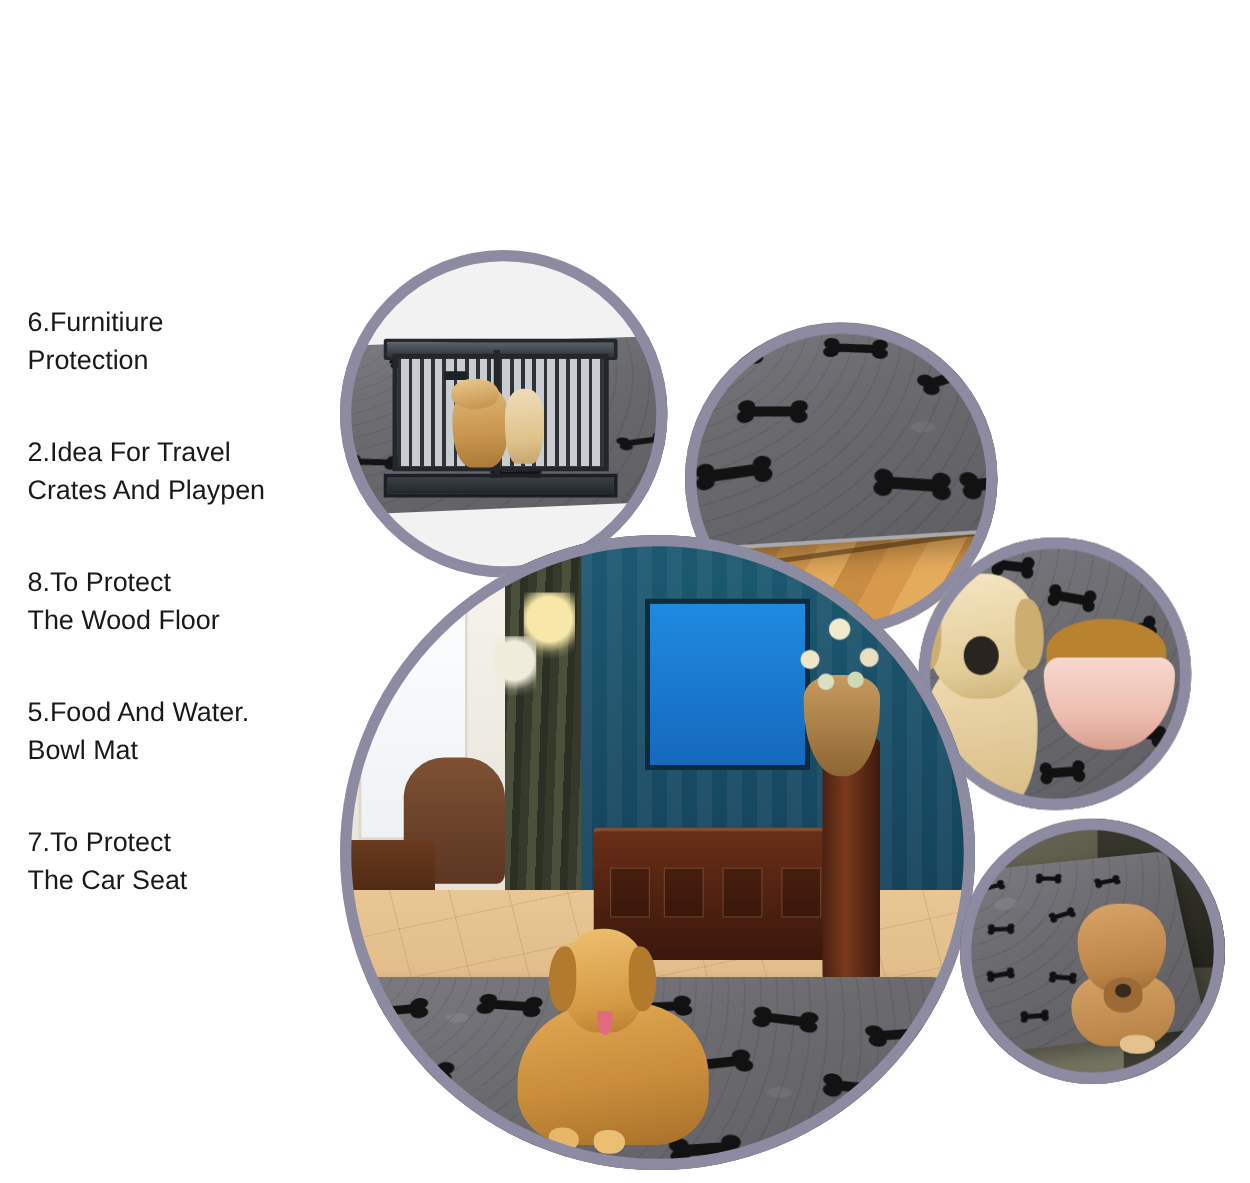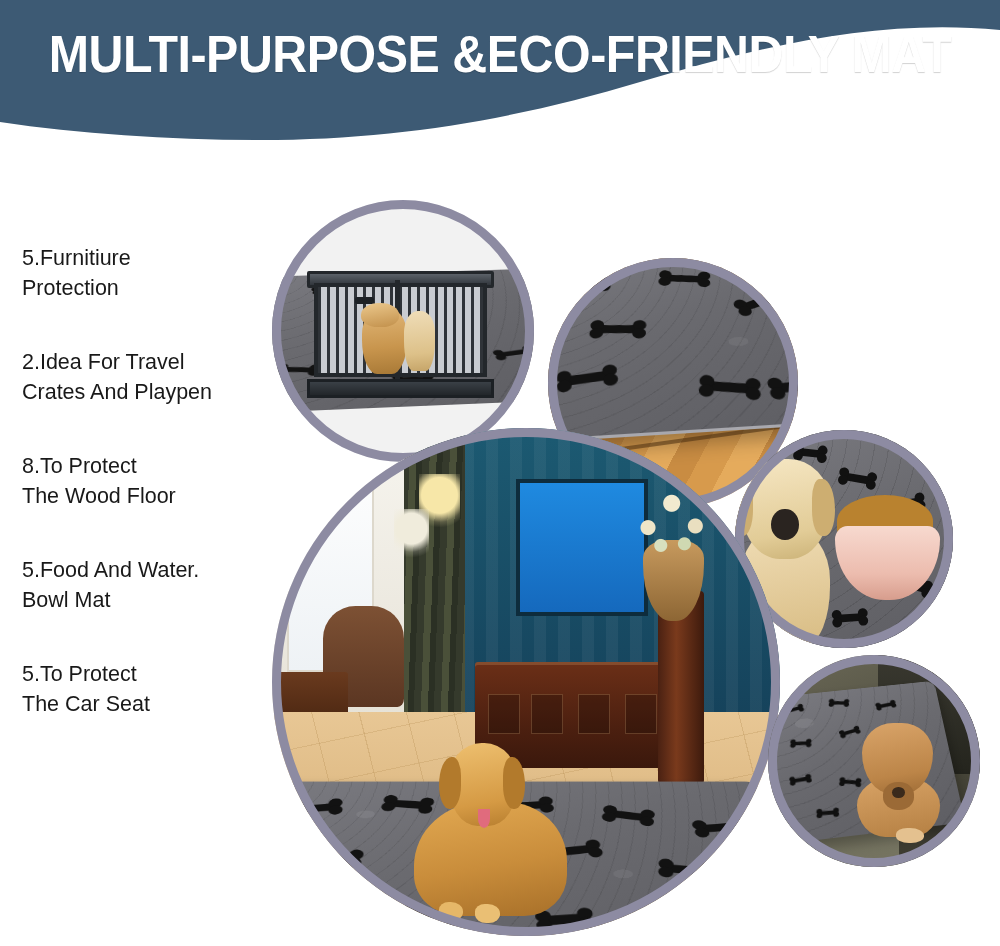--- a/index.html
+++ b/index.html
@@ -441,37 +441,31 @@
   }
 
   
   .bones { position: absolute; left: 0; top: 0; width: 100%; height: 100%; }
 </style>
 </head>
 <body>
 
 <div class="page">
 
-  <div class="header-band">
-    <svg class="header-svg" width="1000" height="150" viewBox="0 0 1000 150" preserveAspectRatio="none">
-      <path d="M0,0 L1000,0 L1000,30 C880,18 760,46 640,82 C520,118 400,140 260,140 C170,140 80,134 0,122 Z" fill="#3d5a74"></path>
-    </svg>
-    <div class="header-title">MULTI-PURPOSE &amp;ECO-FRIENDLY MAT</div>
-  </div>
 
   <div class="feature-list">
-    <div class="feature-item">5.Furnitiure
+    <div class="feature-item">6.Furnitiure
   Protection</div>
     <div class="feature-item">2.Idea For Travel
    Crates And Playpen</div>
     <div class="feature-item">8.To Protect
    The Wood Floor</div>
     <div class="feature-item">5.Food And Water.
   Bowl Mat</div>
-    <div class="feature-item">5.To Protect
+    <div class="feature-item">7.To Protect
    The Car Seat</div>
   </div>
 
   <div class="collage">
 
     <div class="bubble" id="bubble-crate">
       <div class="bubble-photo crate-scene">
         <div class="crate-mat mat-surface">
           <svg class="bones" viewBox="0 0 200 160" preserveAspectRatio="none">
             <g fill="#131313">

